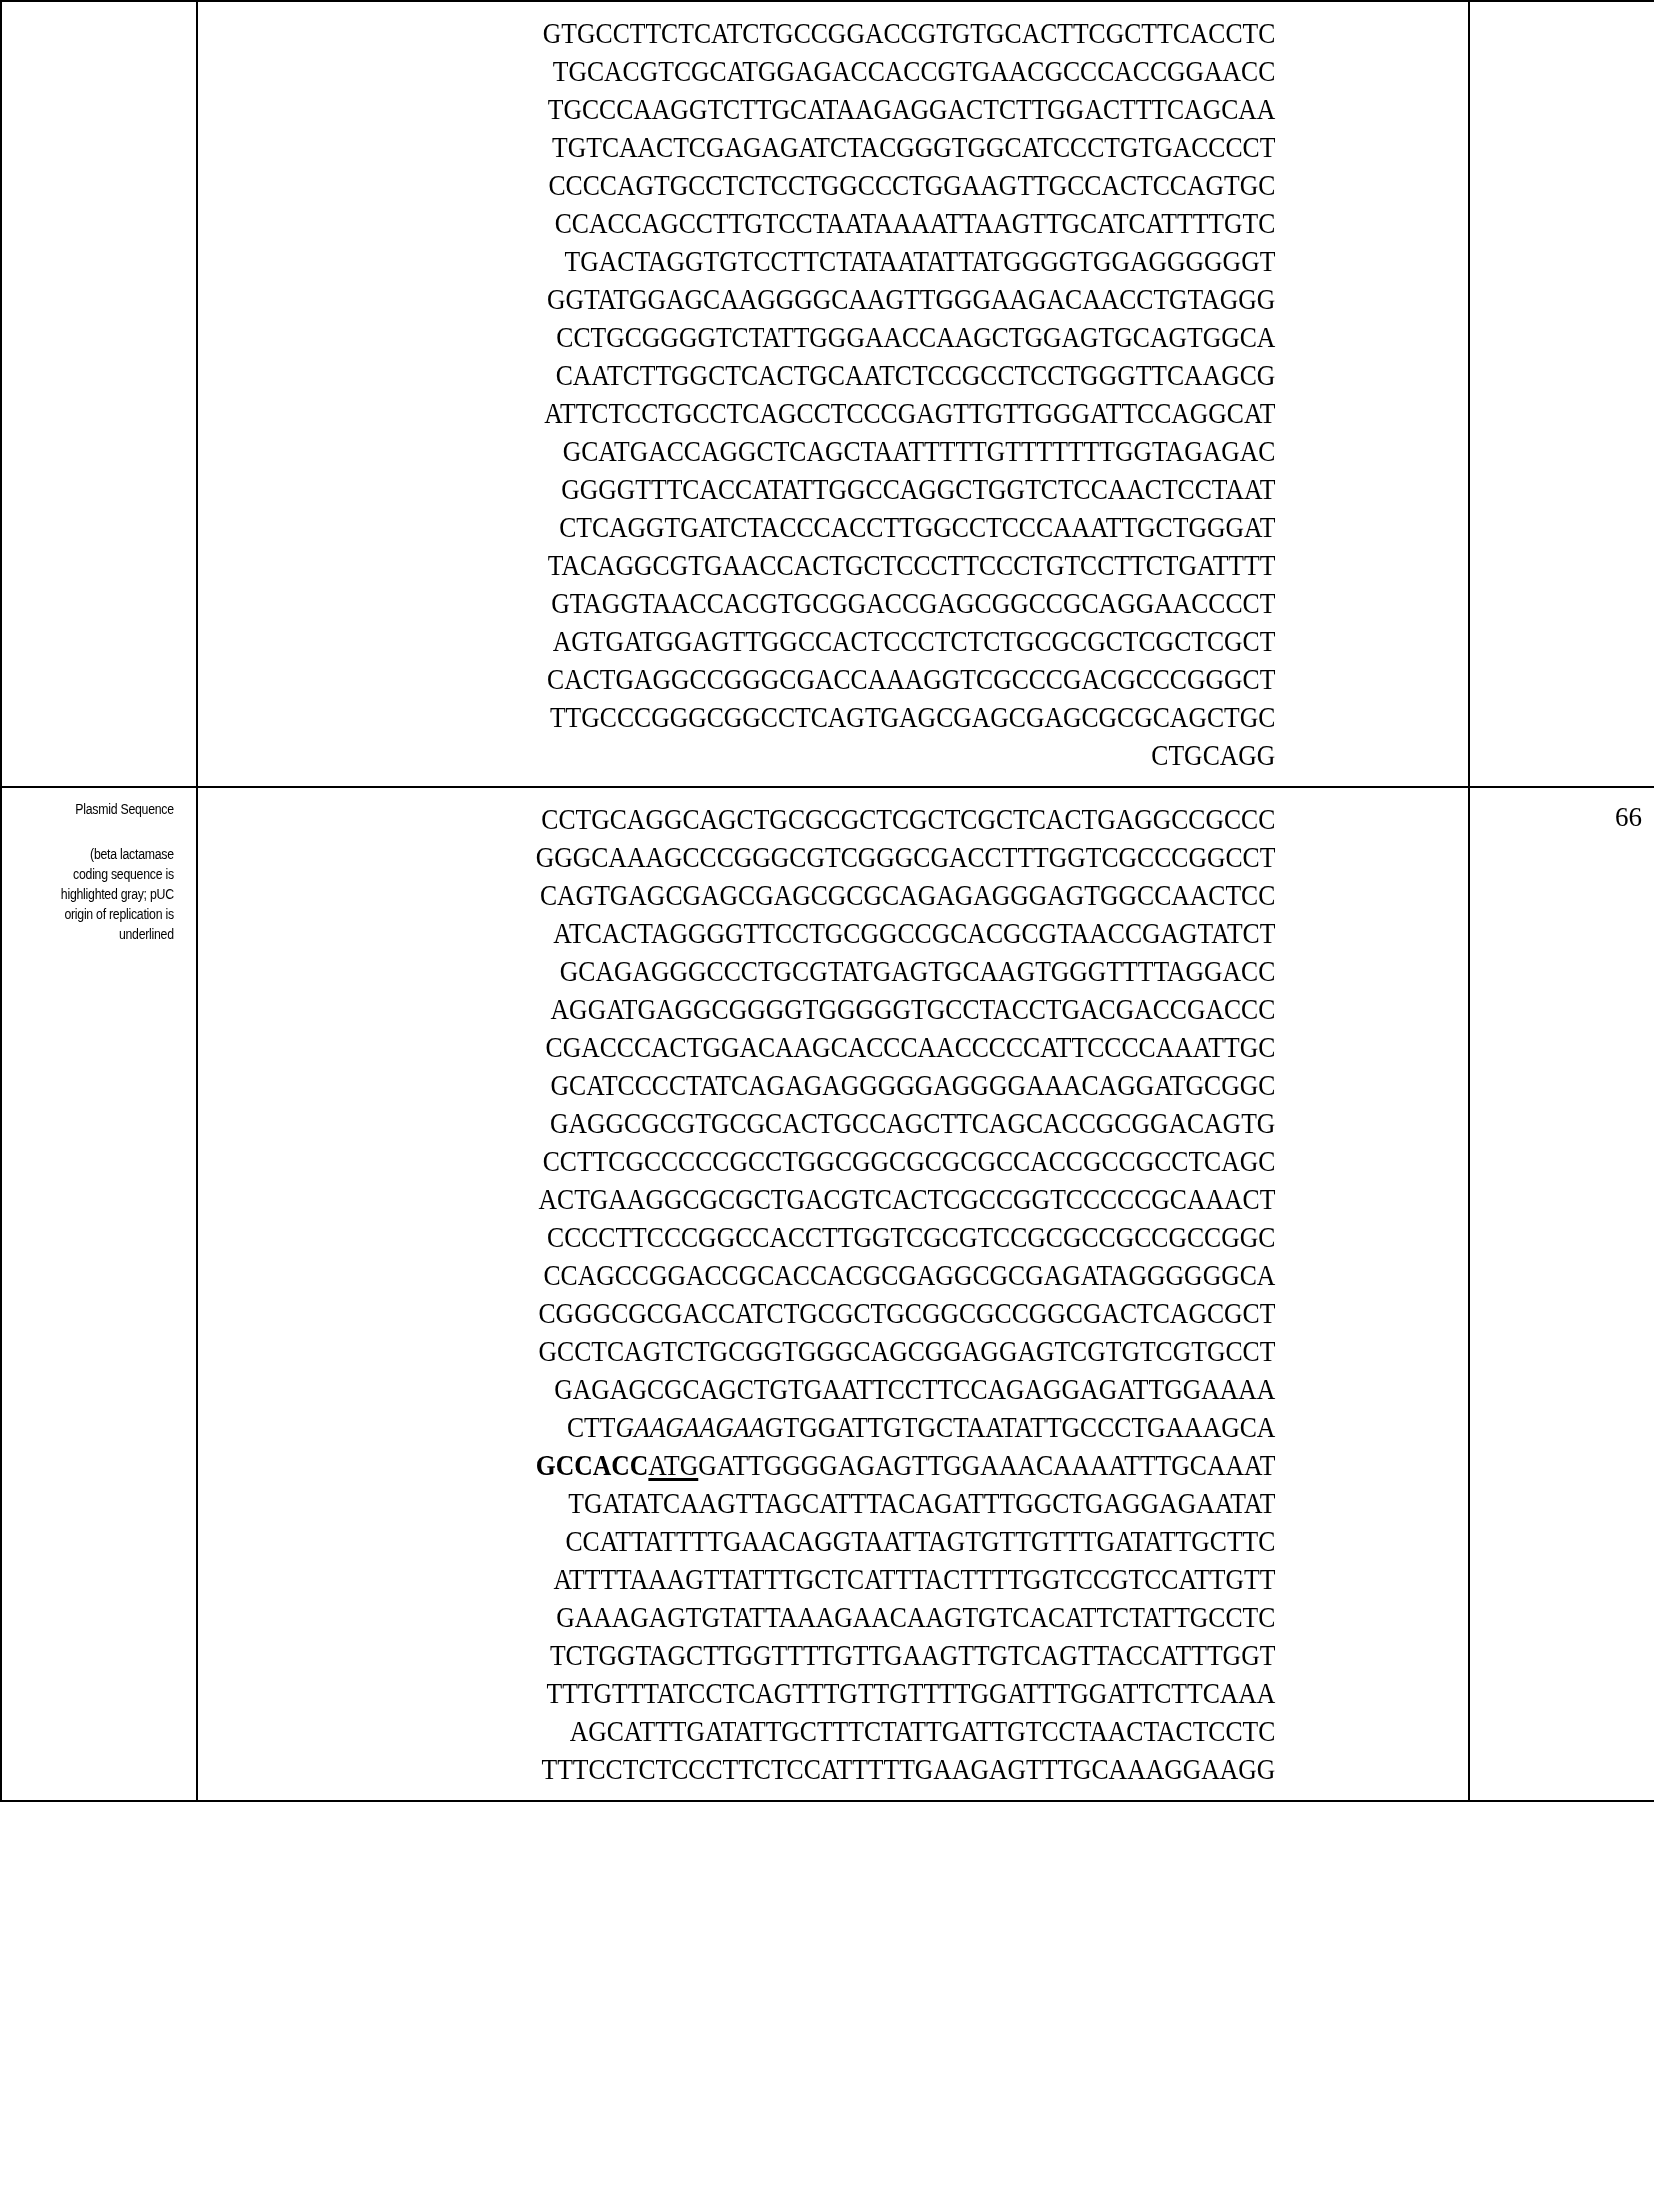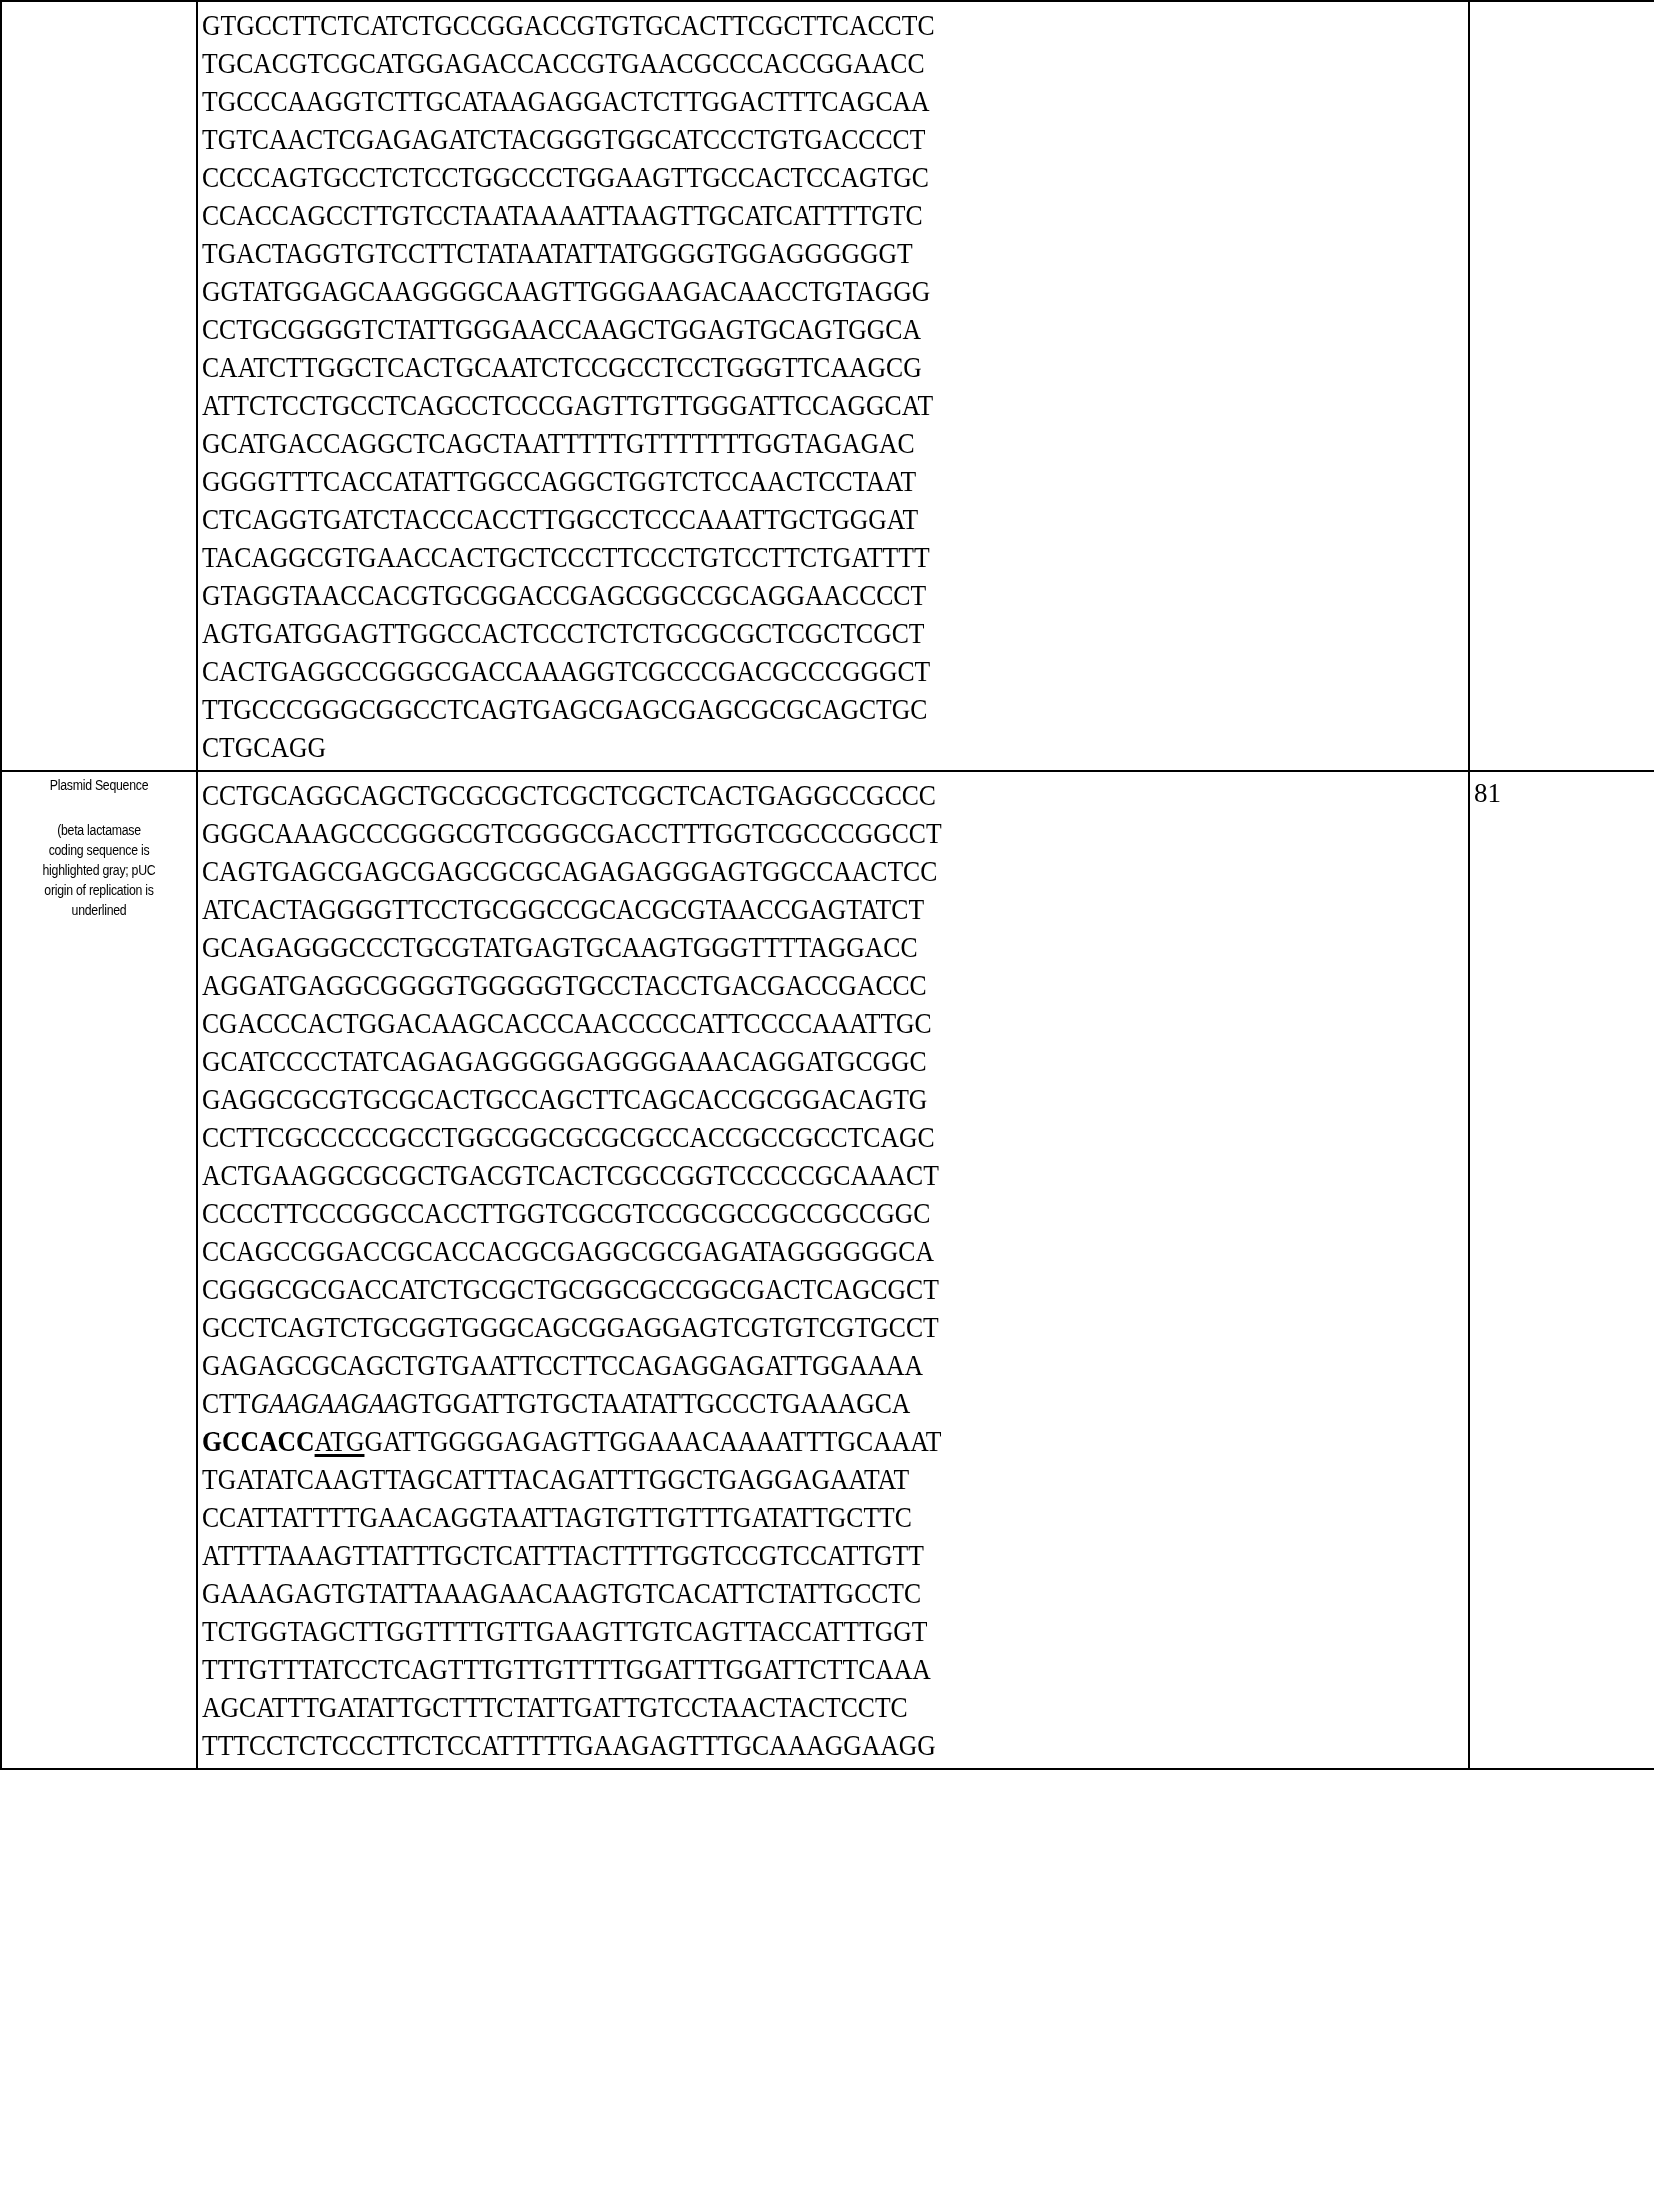--- a/index.html
+++ b/index.html
@@ -24,21 +24,22 @@
 
   table.seq-table {
     border-collapse: collapse;
     width: 1654px;
     table-layout: fixed;
   }
 
   table.seq-table td {
     border: 2.5px solid #000000;
     vertical-align: top;
-    padding: 4px;
+    padding: 12px;
+    text-align: right;
   }
 
   
   col.c-label  { width: 196px; }
   col.c-seq    { width: 1272px; }
   col.c-num    { width: 186px; }
 
   
   .label-cell {
     text-align: center;
@@ -123,19 +124,19 @@
                 <span style="display: block; white-space: nowrap;">coding sequence is</span>
                 <span style="display: block; white-space: nowrap;">highlighted gray; pUC</span>
                 <span style="display: block; white-space: nowrap;">origin of replication is</span>
                 <span style="display: block; white-space: nowrap;">underlined</span>
               </span>
           </span>
         </td>
         <td class="seq-cell">
           <div class="seq-lines" id="seq-row-1"><span class="ln">CCTGCAGGCAGCTGCGCGCTCGCTCGCTCACTGAGGCCGCCC</span><span class="ln">GGGCAAAGCCCGGGCGTCGGGCGACCTTTGGTCGCCCGGCCT</span><span class="ln">CAGTGAGCGAGCGAGCGCGCAGAGAGGGAGTGGCCAACTCC</span><span class="ln">ATCACTAGGGGTTCCTGCGGCCGCACGCGTAACCGAGTATCT</span><span class="ln">GCAGAGGGCCCTGCGTATGAGTGCAAGTGGGTTTTAGGACC</span><span class="ln">AGGATGAGGCGGGGTGGGGGTGCCTACCTGACGACCGACCC</span><span class="ln">CGACCCACTGGACAAGCACCCAACCCCCATTCCCCAAATTGC</span><span class="ln">GCATCCCCTATCAGAGAGGGGGAGGGGAAACAGGATGCGGC</span><span class="ln">GAGGCGCGTGCGCACTGCCAGCTTCAGCACCGCGGACAGTG</span><span class="ln">CCTTCGCCCCCGCCTGGCGGCGCGCGCCACCGCCGCCTCAGC</span><span class="ln">ACTGAAGGCGCGCTGACGTCACTCGCCGGTCCCCCGCAAACT</span><span class="ln">CCCCTTCCCGGCCACCTTGGTCGCGTCCGCGCCGCCGCCGGC</span><span class="ln">CCAGCCGGACCGCACCACGCGAGGCGCGAGATAGGGGGGCA</span><span class="ln">CGGGCGCGACCATCTGCGCTGCGGCGCCGGCGACTCAGCGCT</span><span class="ln">GCCTCAGTCTGCGGTGGGCAGCGGAGGAGTCGTGTCGTGCCT</span><span class="ln">GAGAGCGCAGCTGTGAATTCCTTCCAGAGGAGATTGGAAAA</span><span class="ln"><span>CTT</span><span class="it">GAAGAAGAA</span><span>GTGGATTGTGCTAATATTGCCCTGAAAGCA</span></span><span class="ln"><span class="bd">GCCACC</span><span class="ul">ATG</span><span>GATTGGGGAGAGTTGGAAACAAAATTTGCAAAT</span></span><span class="ln">TGATATCAAGTTAGCATTTACAGATTTGGCTGAGGAGAATAT</span><span class="ln">CCATTATTTTGAACAGGTAATTAGTGTTGTTTGATATTGCTTC</span><span class="ln">ATTTTAAAGTTATTTGCTCATTTACTTTTGGTCCGTCCATTGTT</span><span class="ln">GAAAGAGTGTATTAAAGAACAAGTGTCACATTCTATTGCCTC</span><span class="ln">TCTGGTAGCTTGGTTTTGTTGAAGTTGTCAGTTACCATTTGGT</span><span class="ln">TTTGTTTATCCTCAGTTTGTTGTTTTGGATTTGGATTCTTCAAA</span><span class="ln">AGCATTTGATATTGCTTTCTATTGATTGTCCTAACTACTCCTC</span><span class="ln">TTTCCTCTCCCTTCTCCATTTTTGAAGAGTTTGCAAAGGAAGG</span></div>
         </td>
-        <td class="num-cell">81</td>
+        <td class="num-cell">66</td>
       </tr>
 
     </tbody>
   </table>
 </div>
 
 
 </body></html>

